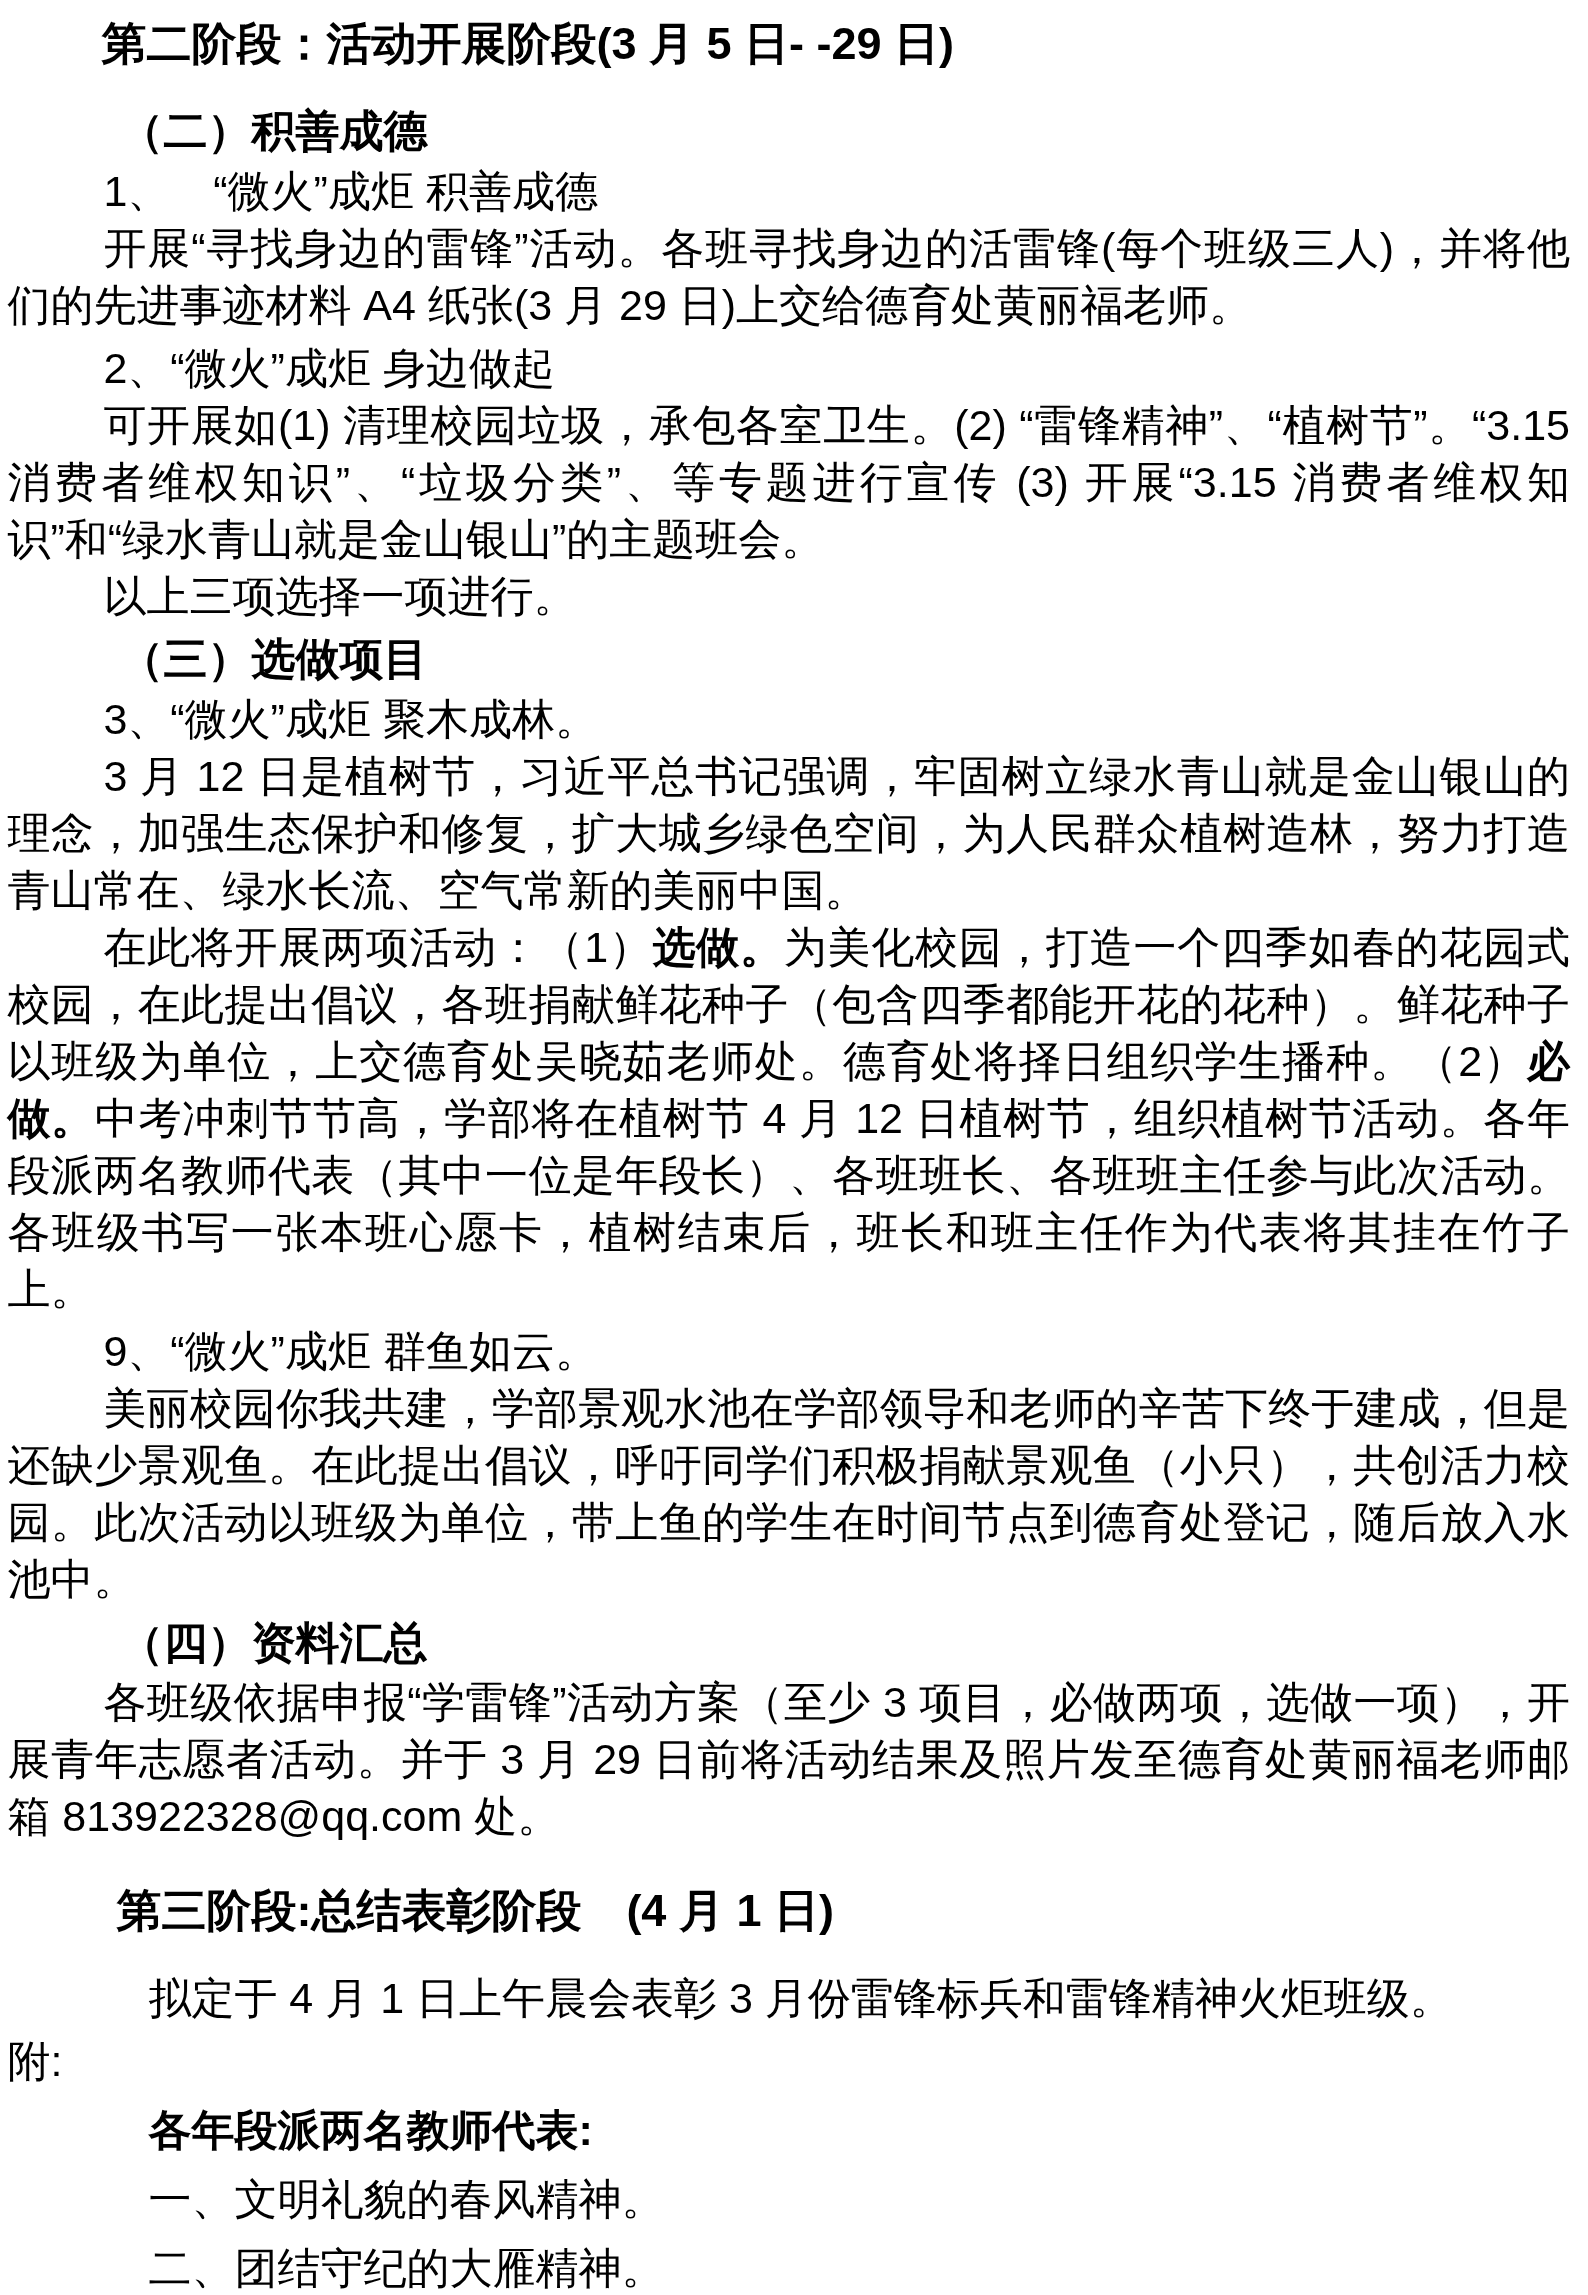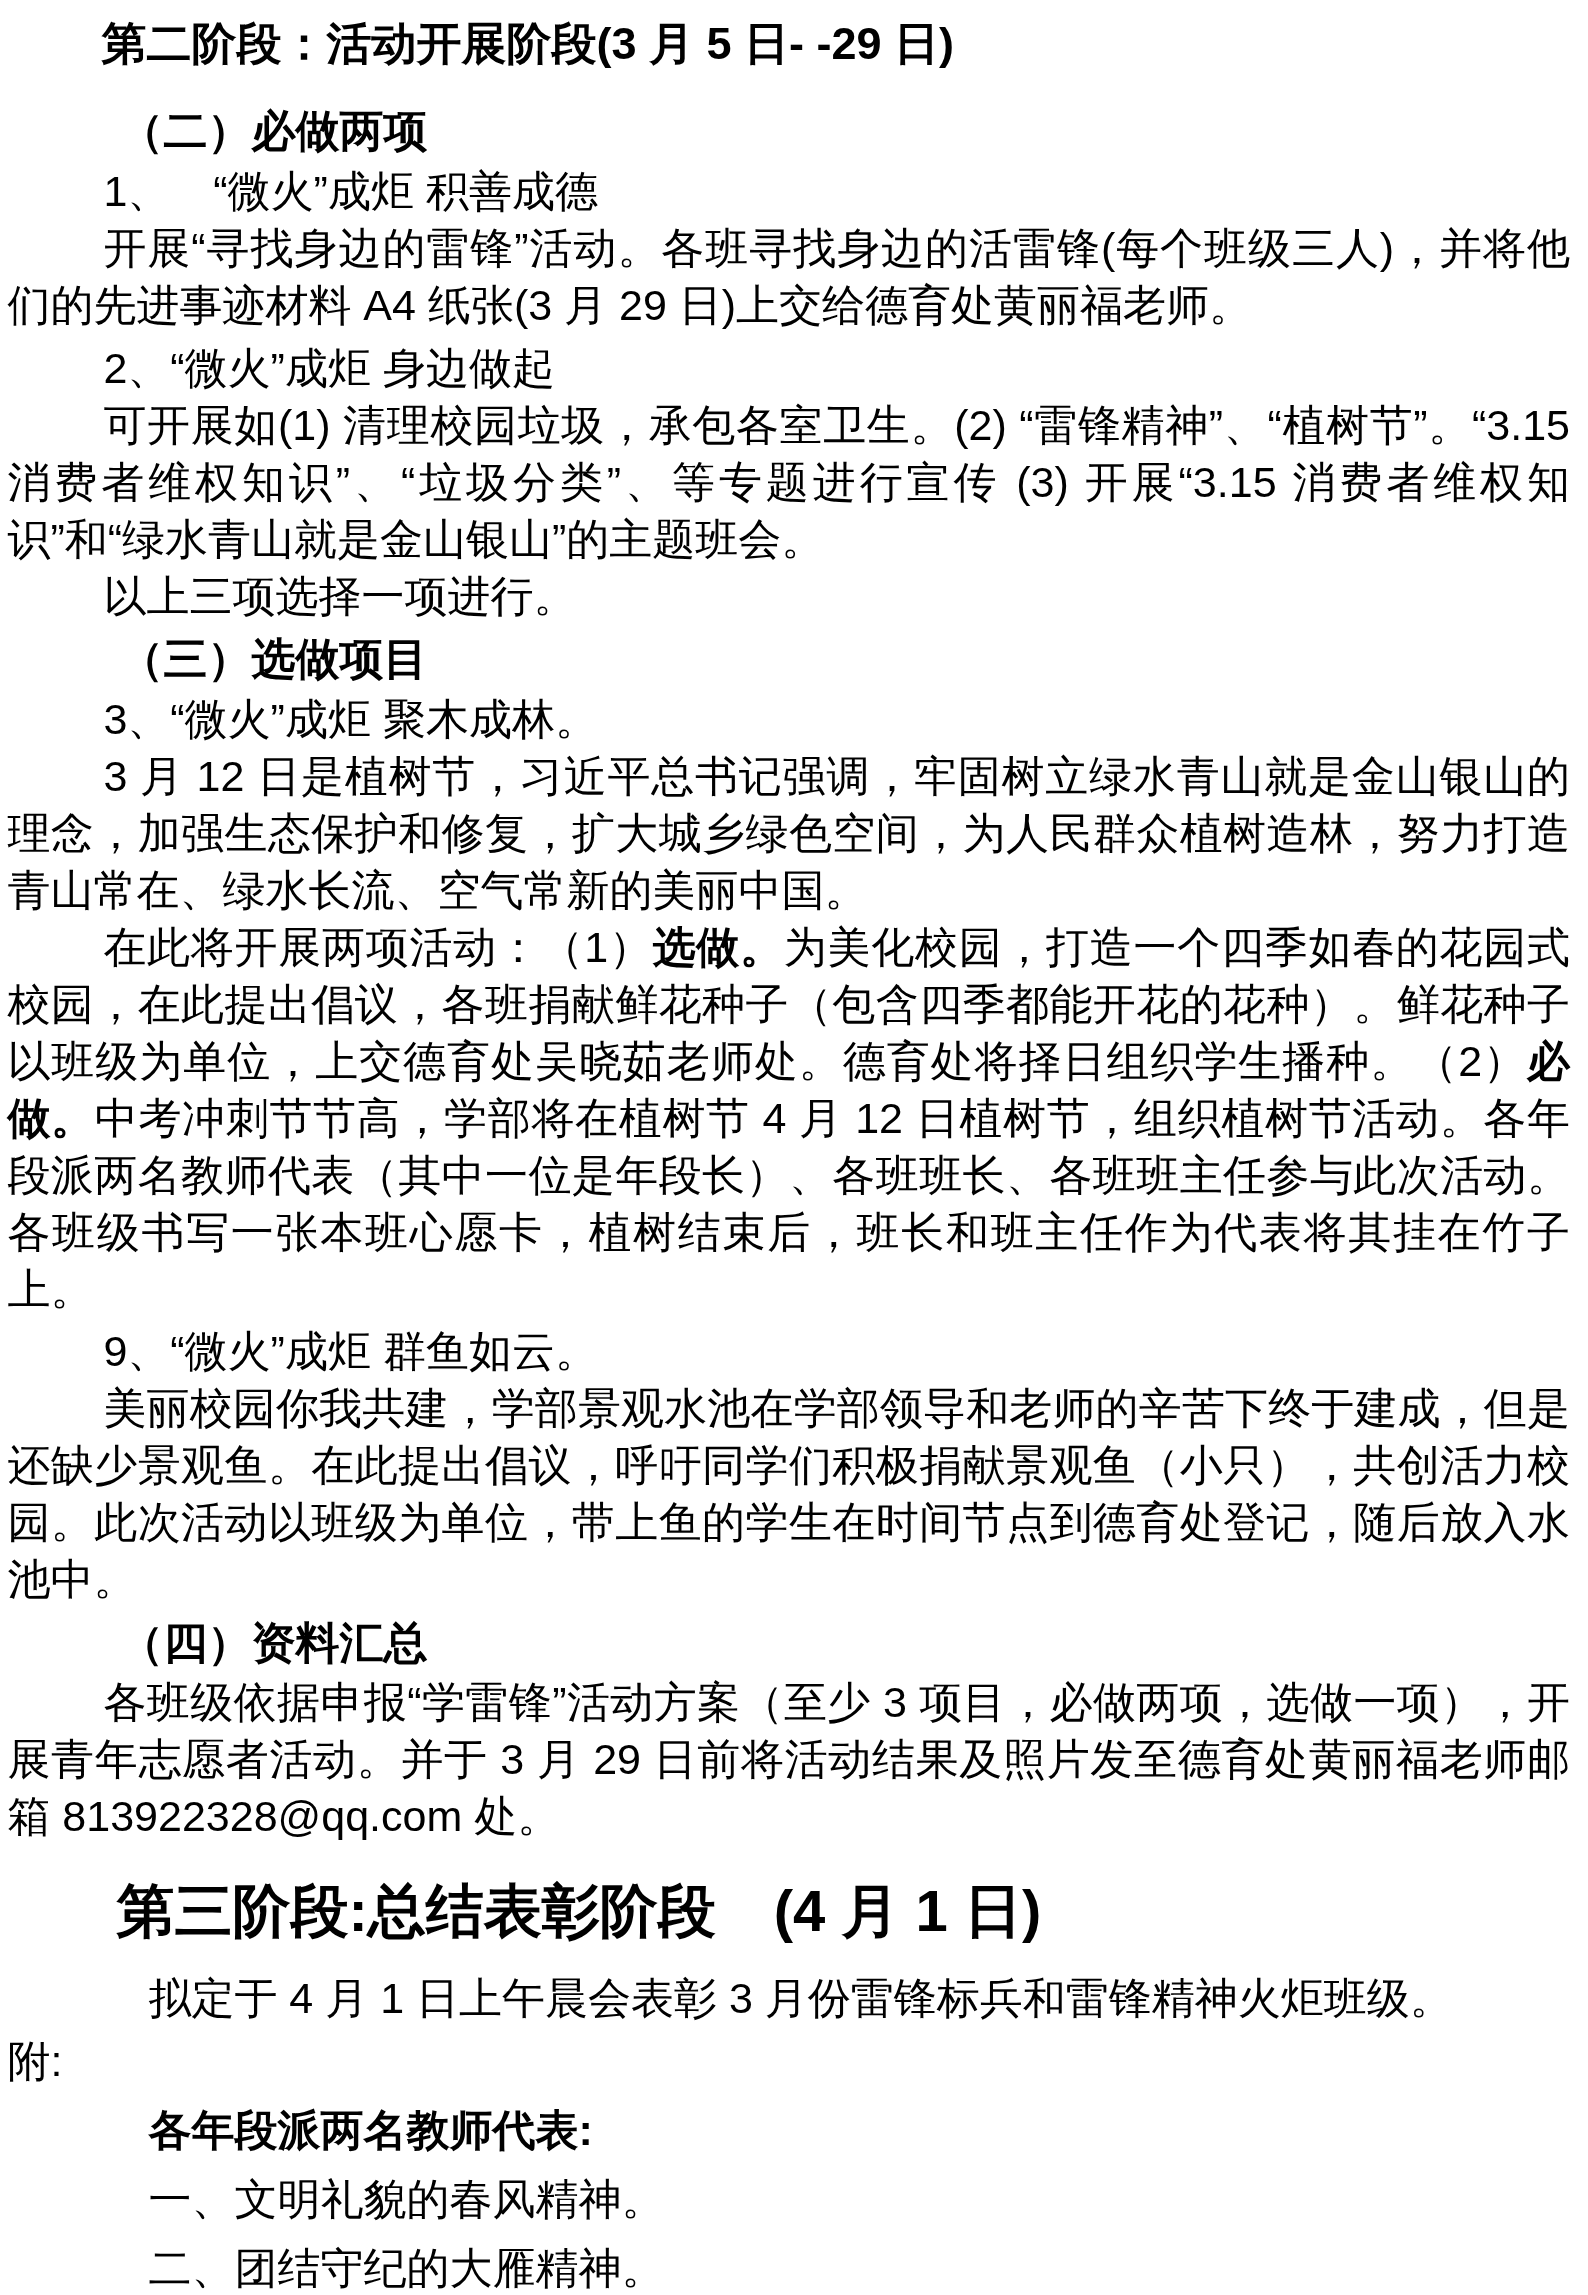--- a/index.html
+++ b/index.html
@@ -41,40 +41,40 @@
   }
   .h-sub {
     font-weight: bold;
     font-size: 44px;
     line-height: 60px;
     text-indent: 112px;
     margin: 4.4px 0 1.5px 0;
   }
   .h-stage3 {
     font-weight: bold;
-    font-size: 58px;
+    font-size: 45px;
     line-height: 72px;
     text-indent: 109px;
     margin: 29.5px 0 23.6px 0;
   }
   .indent { text-indent: 96px; }
   .indent-lg { text-indent: 141px; }
   .no-indent { text-indent: 0; }
   .mt { margin-top: 5.9px; }
   .spirit { margin-top: 11.8px; }
   .b { font-weight: bold; }
 </style>
 </head>
 <body>
 
 <div class="page">
 
   <h2 class="h-stage2">第二阶段：活动开展阶段(3 月 5 日- -29 日)</h2>
 
-  <h3 class="h-sub">（二）必做两项</h3>
+  <h3 class="h-sub">（二）积善成德</h3>
 
   <p class="indent">1、　“微火”成炬 积善成德</p>
 
   <p class="indent">开展“寻找身边的雷锋”活动。各班寻找身边的活雷锋(每个班级三人)，并将他们的先进事迹材料 A4 纸张(3 月 29 日)上交给德育处黄丽福老师。</p>
 
   <p class="indent mt">2、“微火”成炬 身边做起</p>
 
   <p class="indent">可开展如(1) 清理校园垃圾，承包各室卫生。(2) “雷锋精神”、“植树节”。“3.15 消费者维权知识”、“垃圾分类”、等专题进行宣传 (3) 开展“3.15 消费者维权知识”和“绿水青山就是金山银山”的主题班会。</p>
 
   <p class="indent">以上三项选择一项进行。</p>

